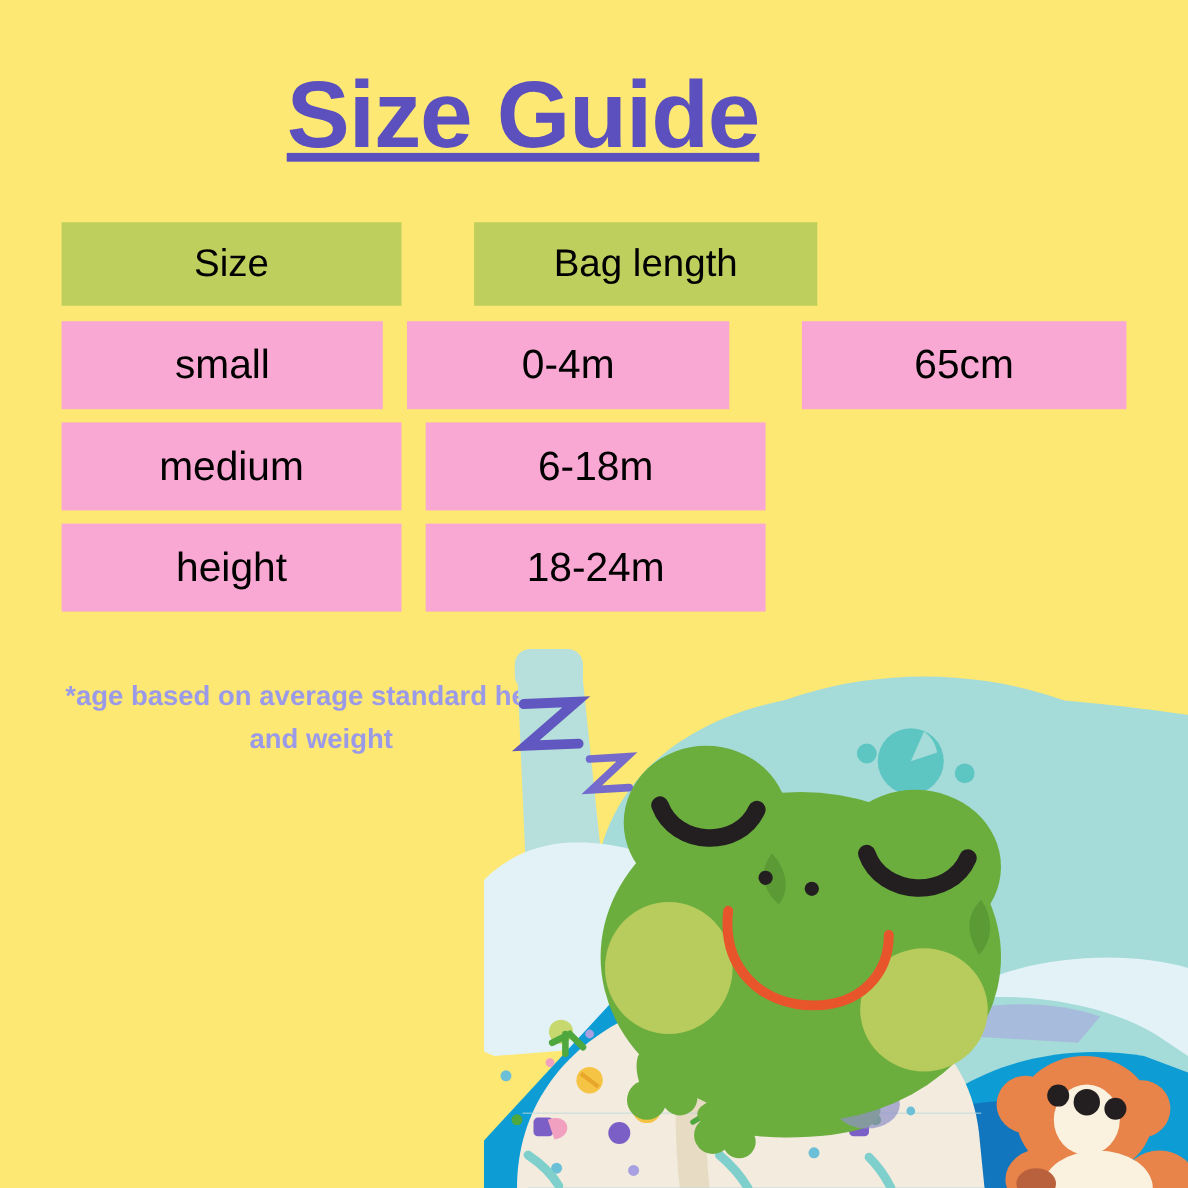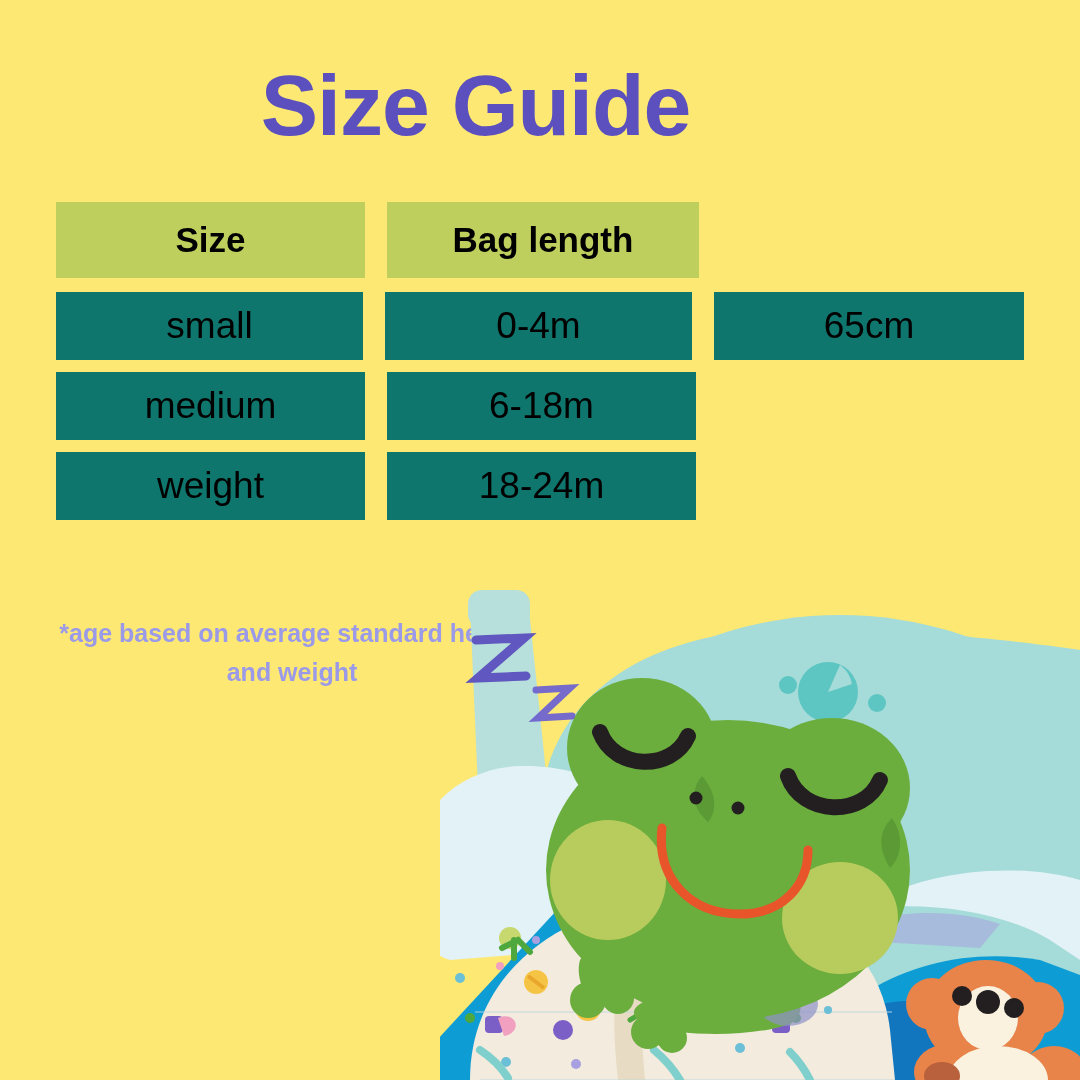--- a/index.html
+++ b/index.html
@@ -20,20 +20,21 @@
     position: absolute;
     left: 0;
     top: 62px;
     width: 951px;
     text-align: center;
     font-size: 86px;
     font-weight: bold;
     color: #5B50BE;
     letter-spacing: -1px;
     line-height: 1;
+    text-decoration: underline;
   }
 
   
   .table {
     position: absolute;
     left: 56px;
     top: 202px;
     width: 968px;
   }
   .row {
@@ -44,31 +45,31 @@
   .cell {
     box-sizing: border-box;
     display: flex;
     align-items: center;
     justify-content: center;
     text-align: center;
     color: #000000;
   }
   .col-size   { width: 309px; }
   .col-age    { width: 309px; }
-  .col-length { width: 312px; }
+  .col-length { width: 312px; margin-left: 44px; }
 
   .row-head .cell {
     background: #BECF5D;
     height: 76px;
     font-size: 35px;
-    font-weight: bold;
+    font-weight: normal;
   }
   .row-data .cell {
-    background: #0f766e;
-    height: 68px;
+    background: #f9a8d4;
+    height: 80px;
     font-size: 37px;
     font-weight: normal;
   }
   .row-head { margin-bottom: 14px; }
 
   
   .footnote {
     position: absolute;
     left: 52px;
     top: 614px;
@@ -112,21 +113,21 @@
     <div class="cell col-age">0-4m</div>
     <div class="cell col-length">65cm</div>
   </div>
 
   <div class="row row-data">
     <div class="cell col-size">medium</div>
     <div class="cell col-age">6-18m</div>
   </div>
 
   <div class="row row-data">
-    <div class="cell col-size">weight</div>
+    <div class="cell col-size">height</div>
     <div class="cell col-age">18-24m</div>
   </div>
 
 </div>
 
 <div class="footnote">*age based on average standard height and weight</div>
 
 <div class="illustration">
   <svg viewBox="0 0 640 500" xmlns="http://www.w3.org/2000/svg">
 

